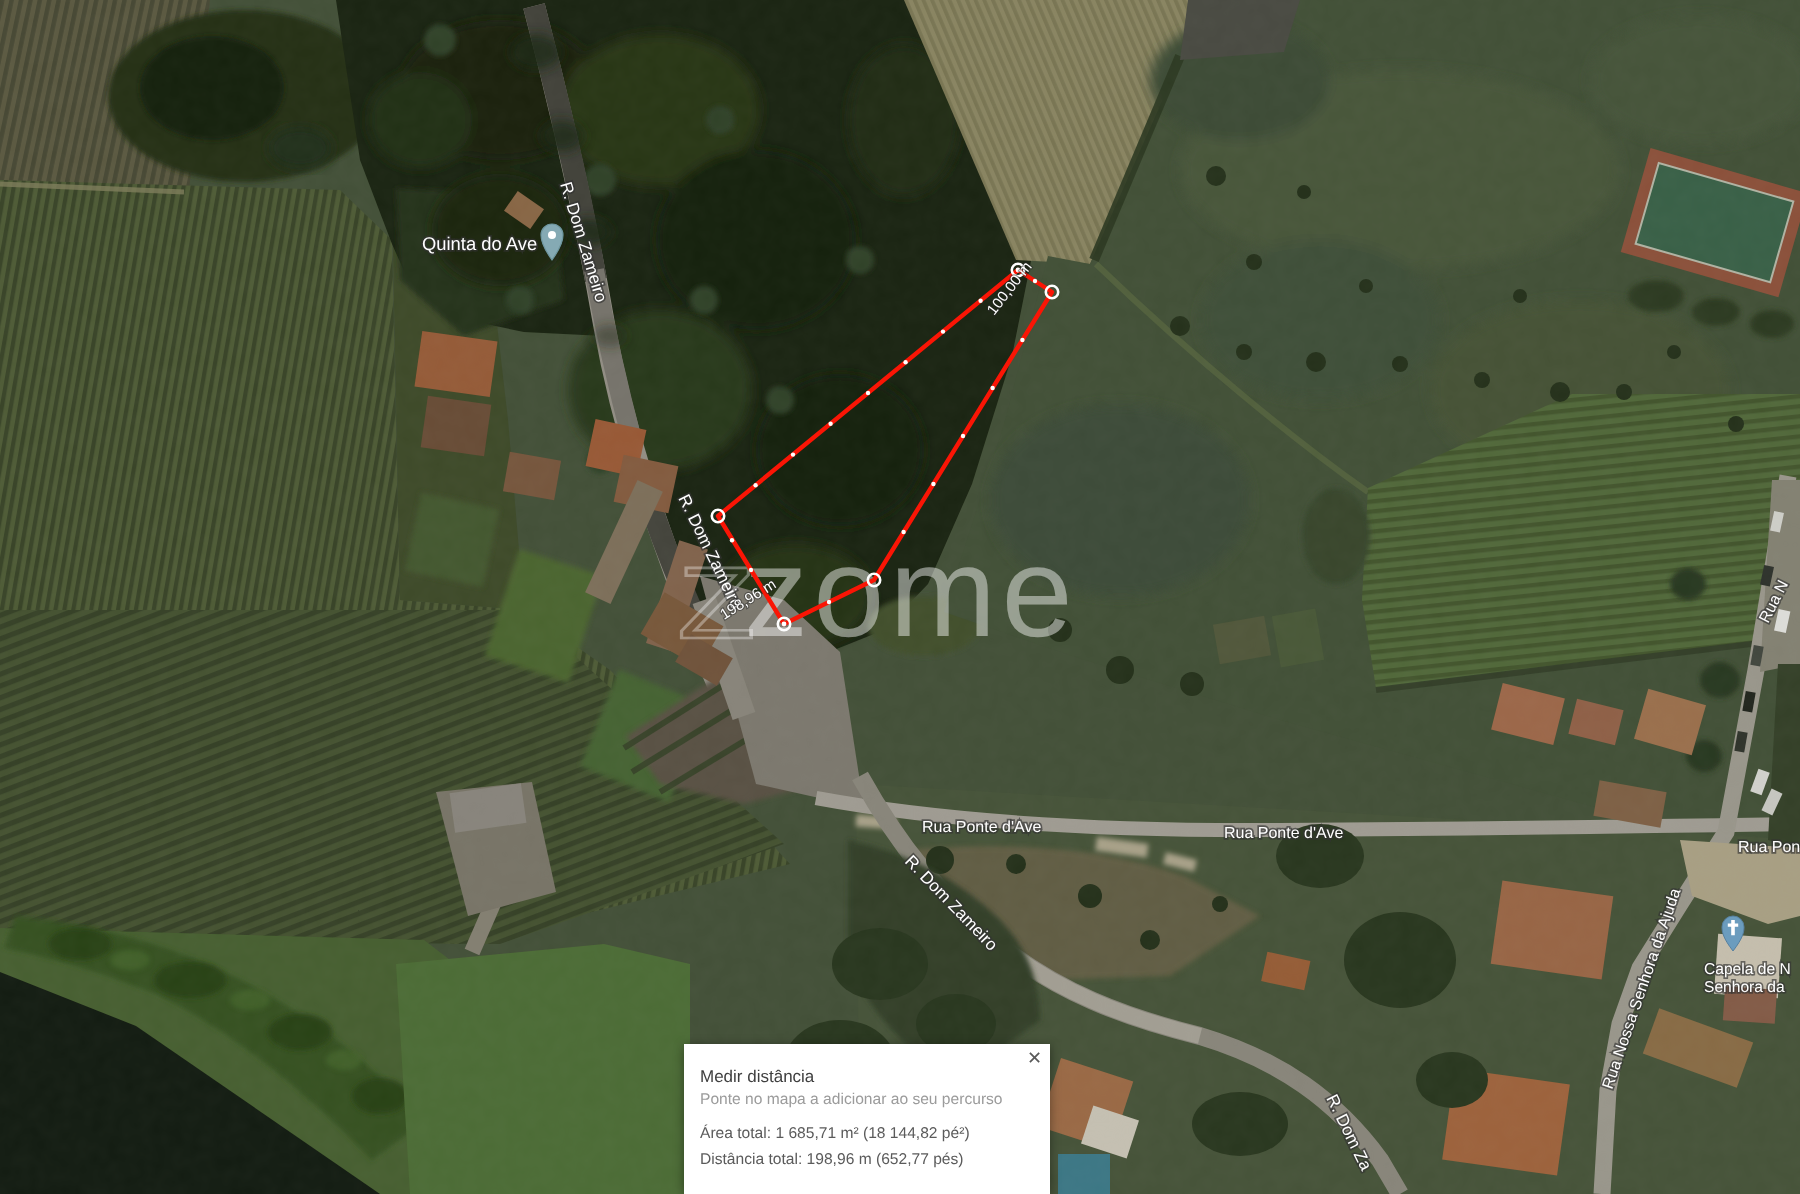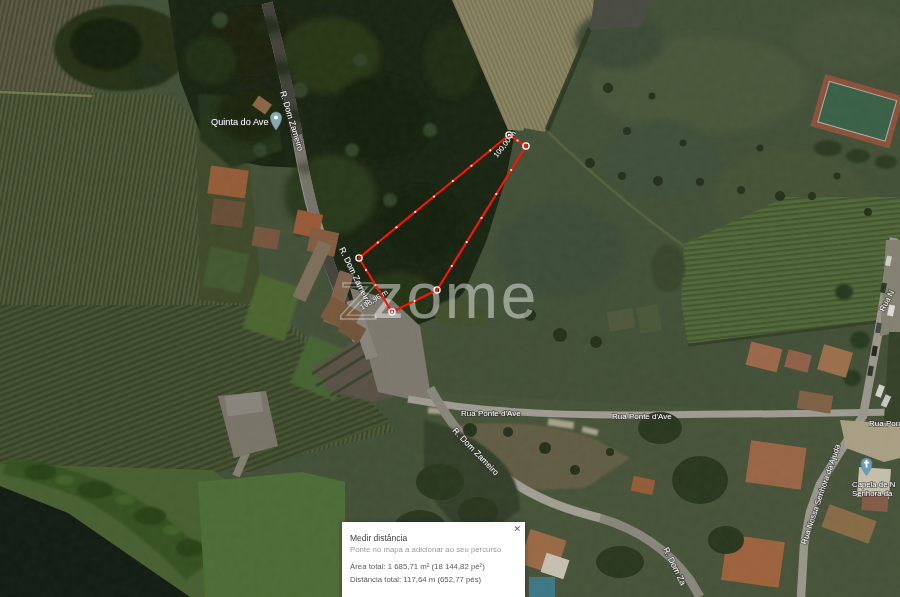--- a/index.html
+++ b/index.html
@@ -382,15 +382,15 @@
 <div id="popup">
 
   <div style="position:absolute;right:4px;top:2px;font-size:9px;color:#5a5a5a;">✕</div>
 
   <div style="position:absolute;left:8px;top:11px;font-size:8.5px;color:#3f3f3f;">Medir distância</div>
 
   <div style="position:absolute;left:8px;top:23px;font-size:7.8px;color:#9b9b9b;">Ponte no mapa a adicionar ao seu percurso</div>
 
   <div style="position:absolute;left:8px;top:40px;font-size:7.8px;color:#5b5b5b;">Área total: 1 685,71 m² (18 144,82 pé²)</div>
 
-  <div style="position:absolute;left:8px;top:53px;font-size:7.8px;color:#5b5b5b;">Distância total: 117,64 m (652,77 pés)</div>
+  <div style="position:absolute;left:8px;top:53px;font-size:7.8px;color:#5b5b5b;">Distância total: 198,96 m (652,77 pés)</div>
 </div>
 </div>
 
 </body></html>

